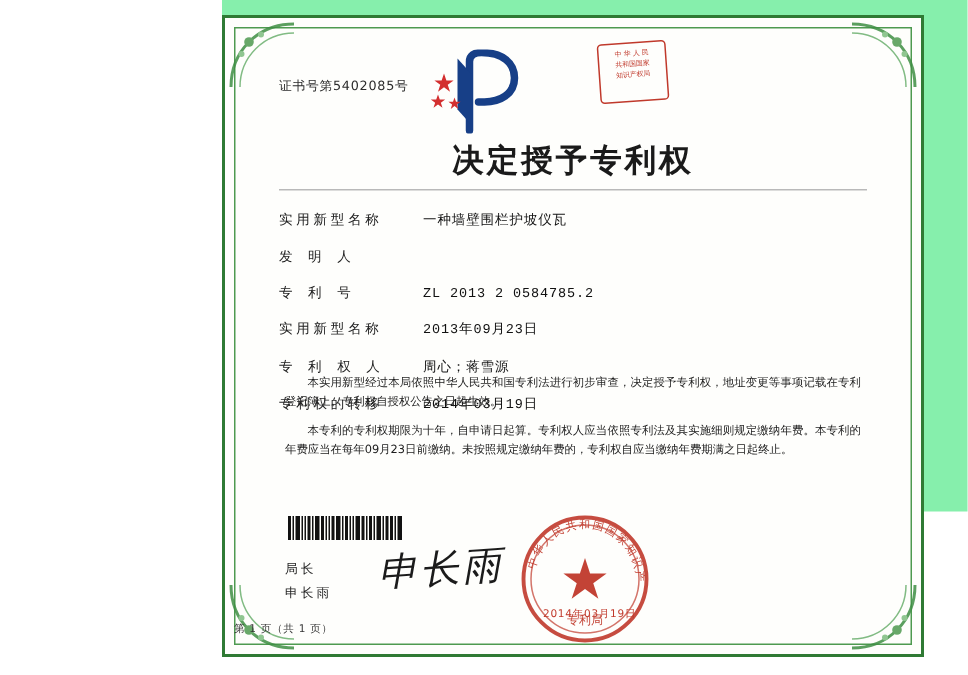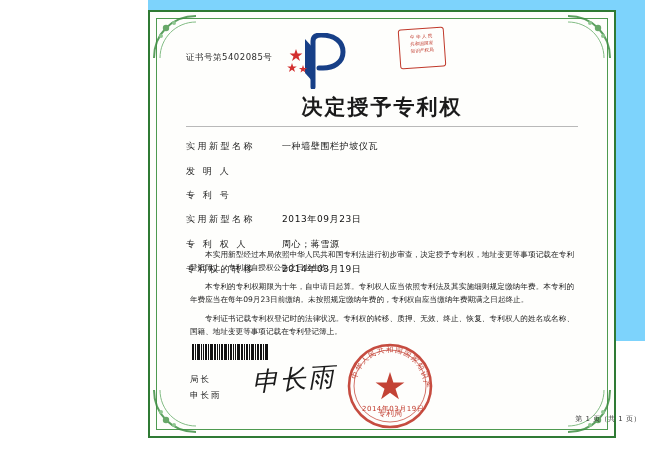--- a/index.html
+++ b/index.html
@@ -13,21 +13,21 @@
     overflow: hidden;
     font-family: "DejaVu Sans", sans-serif;
   }
 
   
   #certificate {
     position: absolute;
     left: 0; top: 0;
     width: 645px;
     height: 341px;
-    background: #7dd3fc;
+    background: #86efac;
   }
   .outer-border {
     position: absolute;
     left: 148px; top: 10px;
     width: 468px;
     height: 428px;
     border: 2px solid #2f7a34;
     box-sizing: border-box;
     background: #fefefc;
   }
@@ -113,20 +113,21 @@
     padding-top: 4px;
     box-sizing: border-box;
     transform: rotate(-4deg);
   }
 
   
   .fields {
     position: absolute;
     left: 186px; top: 140px;
     width: 392px;
+    font-family: Liberation Mono, monospace;
   }
   .field-row {
     display: flex;
     align-items: baseline;
     margin-bottom: 11px;
     font-size: 9px;
     color: #222;
   }
   .field-label {
     width: 96px;
@@ -212,25 +213,24 @@
     color: #c0392b;
     letter-spacing: .5px;
     white-space: nowrap;
   }
 
   
   .footer {
     position: absolute;
     left: 156px; top: 414px;
     width: 452px;
-    text-align: right;
+    text-align: left;
     font-size: 7px;
     color: #333;
     letter-spacing: .5px;
-    padding-left: 33px;
   }
 </style>
 </head>
 <body>
 
 <div id="certificate">
 
   <div class="stub"></div>
 
   <div class="outer-border"></div>
@@ -301,39 +301,39 @@
   <div class="fields">
     <div class="field-row">
       <span class="field-label">实用新型名称</span>
       <span class="field-value">一种墙壁围栏护坡仪瓦</span>
     </div>
     <div class="field-row">
       <span class="field-label">发 明 人</span>
     </div>
     <div class="field-row">
       <span class="field-label">专 利 号</span>
+      <span class="field-value">ZL 2013 2 0584785.2</span>
     </div>
     <div class="field-row">
       <span class="field-label">实用新型名称</span>
       <span class="field-value">2013年09月23日</span>
     </div>
     <div class="field-row">
       <span class="field-label">专 利 权 人</span>
       <span class="field-value">周心；蒋雪源</span>
     </div>
     <div class="field-row">
       <span class="field-label">专利权的转移</span>
       <span class="field-value">2014年03月19日</span>
     </div>
   </div>
 
   <div class="body-text">
     <p>本实用新型经过本局依照中华人民共和国专利法进行初步审查，决定授予专利权，地址变更等事项记载在专利登记簿上。专利权自授权公告之日起生效。</p>
     <p>本专利的专利权期限为十年，自申请日起算。专利权人应当依照专利法及其实施细则规定缴纳年费。本专利的年费应当在每年09月23日前缴纳。未按照规定缴纳年费的，专利权自应当缴纳年费期满之日起终止。</p>
-    <p>专利证书记载专利权登记时的法律状况。专利权的转移、质押、无效、终止、恢复、专利权人的姓名或名称、国籍、地址变更等事项记载在专利登记簿上。</p>
   </div>
 
   <div class="barcode">
     <i style="width:2px"></i><i style="width:1px"></i><i style="width:3px"></i><i style="width:1px"></i><i style="width:1px"></i><i style="width:2px"></i><i style="width:1px"></i><i style="width:3px"></i><i style="width:2px"></i><i style="width:1px"></i><i style="width:1px"></i><i style="width:2px"></i><i style="width:3px"></i><i style="width:1px"></i><i style="width:2px"></i><i style="width:1px"></i><i style="width:1px"></i><i style="width:3px"></i><i style="width:2px"></i><i style="width:1px"></i><i style="width:2px"></i><i style="width:1px"></i><i style="width:3px"></i><i style="width:1px"></i><i style="width:2px"></i><i style="width:2px"></i><i style="width:1px"></i><i style="width:3px"></i>
   </div>
 
   <div class="sig-label">局长</div>
   <div class="sig-name">申长雨</div>
   <div class="sig-script">申长雨</div>
 

